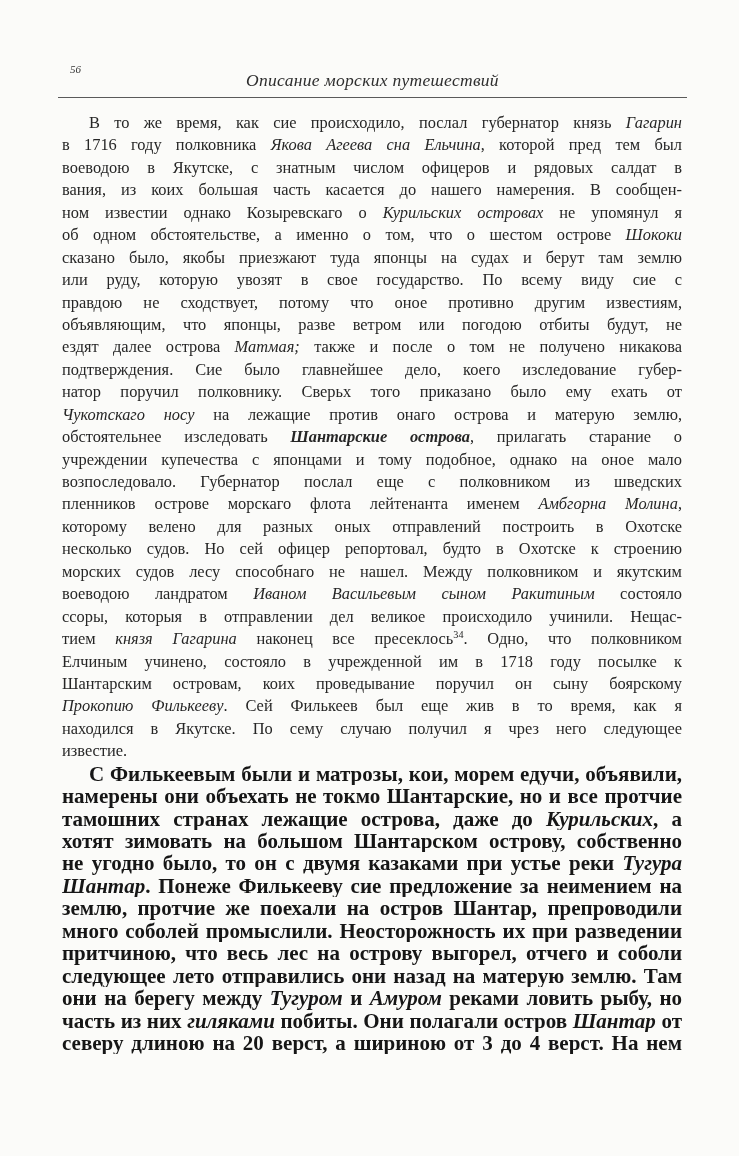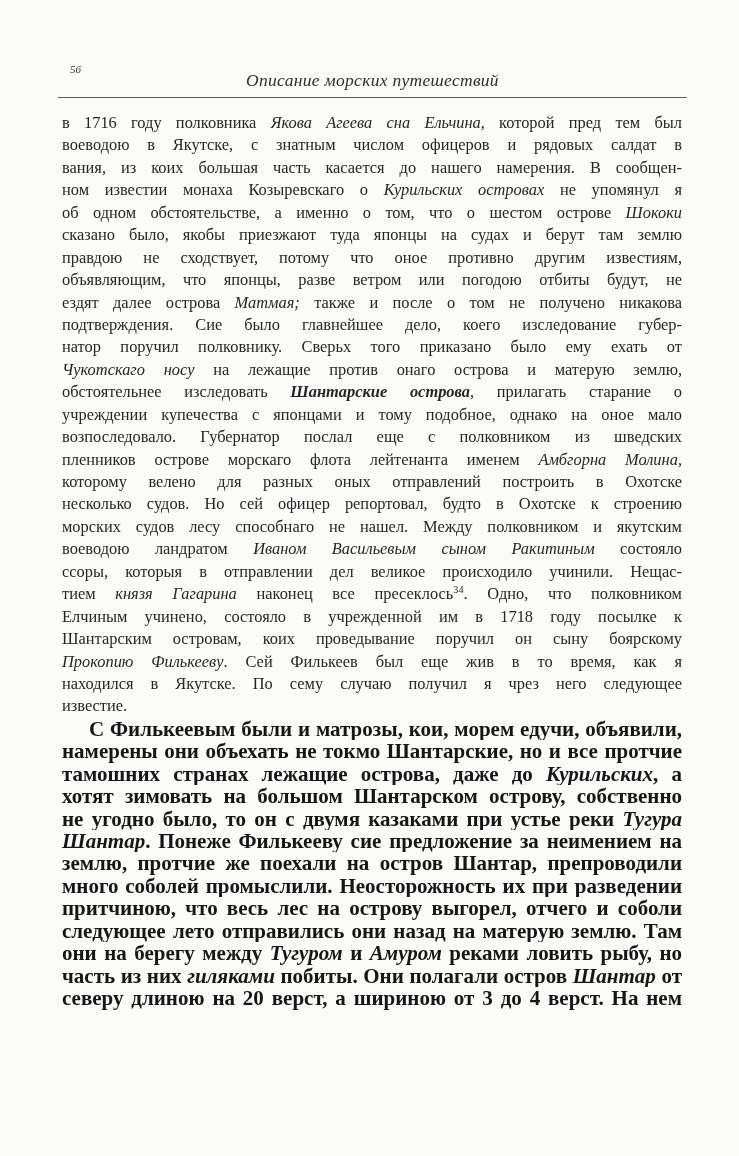--- a/index.html
+++ b/index.html
@@ -78,26 +78,28 @@
 </head>
 <body>
 
 <div class="page">
   <div class="header">
     <span class="pagenum">56</span>
     <span class="runtitle">Описание морских путешествий</span>
   </div>
   <div class="rule"></div>
   <div class="text">
+      <div class="line indent"><span>В то же время, как сие происходило, послал губернатор князь </span><span class="it">Гагарин</span></div>
       <div class="line"><span>в 1716 году полковника </span><span class="it">Якова Агеева сна Ельчина</span><span>, которой пред тем был</span></div>
       <div class="line"><span>воеводою в Якутске, с знатным числом офицеров и рядовых салдат в</span></div>
       <div class="line"><span>вания, из коих большая часть касается до нашего намерения. В сообщен-</span></div>
-      <div class="line"><span>ном известии монаха Козыревскаго о </span><span class="it">Курильских островах</span><span> не упомянул я</span></div>
+      <div class="line"><span>ном известии однако Козыревскаго о </span><span class="it">Курильских островах</span><span> не упомянул я</span></div>
       <div class="line"><span>об одном обстоятельстве, а именно о том, что о шестом острове </span><span class="it">Шококи</span></div>
       <div class="line"><span>сказано было, якобы приезжают туда японцы на судах и берут там землю</span></div>
+      <div class="line"><span>или руду, которую увозят в свое государство. По всему виду сие с</span></div>
       <div class="line"><span>правдою не сходствует, потому что оное противно другим известиям,</span></div>
       <div class="line"><span>объявляющим, что японцы, разве ветром или погодою отбиты будут, не</span></div>
       <div class="line"><span>ездят далее острова </span><span class="it">Матмая;</span><span> также и после о том не получено никакова</span></div>
       <div class="line"><span>подтверждения. Сие было главнейшее дело, коего изследование губер-</span></div>
       <div class="line"><span>натор поручил полковнику. Сверьх того приказано было ему ехать от</span></div>
       <div class="line"><span class="it">Чукотскаго носу</span><span> на лежащие против онаго острова и матерую землю,</span></div>
       <div class="line"><span>обстоятельнее изследовать </span><span class="bi">Шантарские острова</span><span>, прилагать старание о</span></div>
       <div class="line"><span>учреждении купечества с японцами и тому подобное, однако на оное мало</span></div>
       <div class="line"><span>возпоследовало. Губернатор послал еще с полковником из шведских</span></div>
       <div class="line"><span>пленников острове морскаго флота лейтенанта именем </span><span class="it">Амбгорна Молина</span><span>,</span></div>

